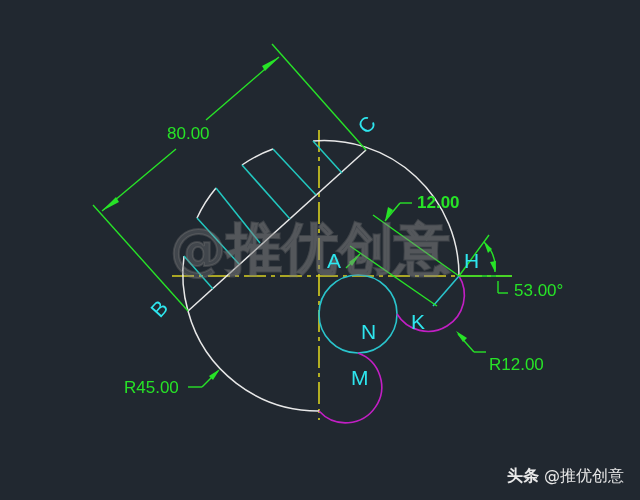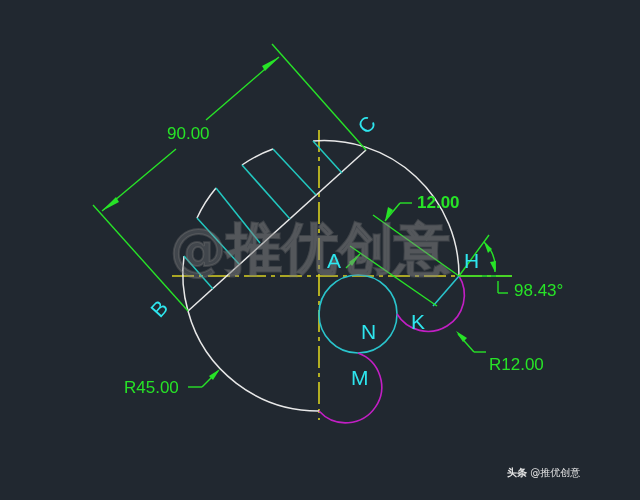--- a/index.html
+++ b/index.html
@@ -3,21 +3,21 @@
 <meta charset="utf-8">
 <style>
   html, body { margin: 0; padding: 0; background: #212830; }
   body { width: 640px; height: 500px; overflow: hidden; position: relative; font-family: "Liberation Sans", "DejaVu Sans", sans-serif; }
   #canvas { position: absolute; left: 0; top: 0; width: 640px; height: 500px; background: #212830; }
   svg { position: absolute; left: 0; top: 0; }
   .lbl { position: absolute; white-space: nowrap; line-height: 1; }
   .dim { color: #27e327; font-size: 17px; }
   .pt { color: #2ee6ee; font-size: 21px; }
   .wm { position: absolute; left: 170px; top: 212px; font-size: 56px; font-weight: bold; color: rgba(150,150,150,0.28); letter-spacing: 0px; font-family: "DejaVu Sans", sans-serif; -webkit-text-stroke: 2px rgba(120,120,120,0.35); }
-  .credit { position: absolute; left: 507px; top: 466px; font-size: 10px; color: #e8e8e8; font-family: "DejaVu Sans", sans-serif; }
+  .credit { position: absolute; left: 507px; top: 466px; font-size: 16px; color: #e8e8e8; font-family: "DejaVu Sans", sans-serif; }
   .credit b { font-weight: bold; }
 </style>
 </head>
 <body>
 
 <div id="canvas">
 
   <svg width="640" height="500" viewBox="0 0 640 500">
 
     <g stroke="#d8d020" stroke-width="1.6" fill="none">
@@ -93,23 +93,23 @@
 
     <g stroke="#27e327" stroke-width="1.4" fill="#27e327">
       <line x1="188" y1="387" x2="202" y2="387" fill="none"></line>
       <line x1="202" y1="387" x2="218" y2="371" fill="none"></line>
       <polygon points="220,369 213,380 209,376" stroke="none"></polygon>
     </g>
   </svg>
 
   <div class="wm">@推优创意</div>
 
-  <div class="lbl dim" style="left:167px; top:125px;">90.00</div>
+  <div class="lbl dim" style="left:167px; top:125px;">80.00</div>
   <div class="lbl dim" style="left:417px; top:194px;font-weight:bold;">12.00</div>
-  <div class="lbl dim" style="left:514px; top:282px;">98.43°</div>
+  <div class="lbl dim" style="left:514px; top:282px;">53.00°</div>
   <div class="lbl dim" style="left:489px; top:356px;">R12.00</div>
   <div class="lbl dim" style="left:124px; top:379px;text-align:center;">R45.00</div>
 
   <div class="lbl pt" style="left:327px; top:250px;">A</div>
   <div class="lbl pt" style="left:152px; top:298px; transform:rotate(-48deg);">B</div>
   <div class="lbl pt" style="left:359px; top:114px; transform:rotate(-48deg);">C</div>
   <div class="lbl pt" style="left:464px; top:250px;">H</div>
   <div class="lbl pt" style="left:411px; top:311px;">K</div>
   <div class="lbl pt" style="left:351px; top:367px;">M</div>
   <div class="lbl pt" style="left:361px; top:321px;">N</div>

